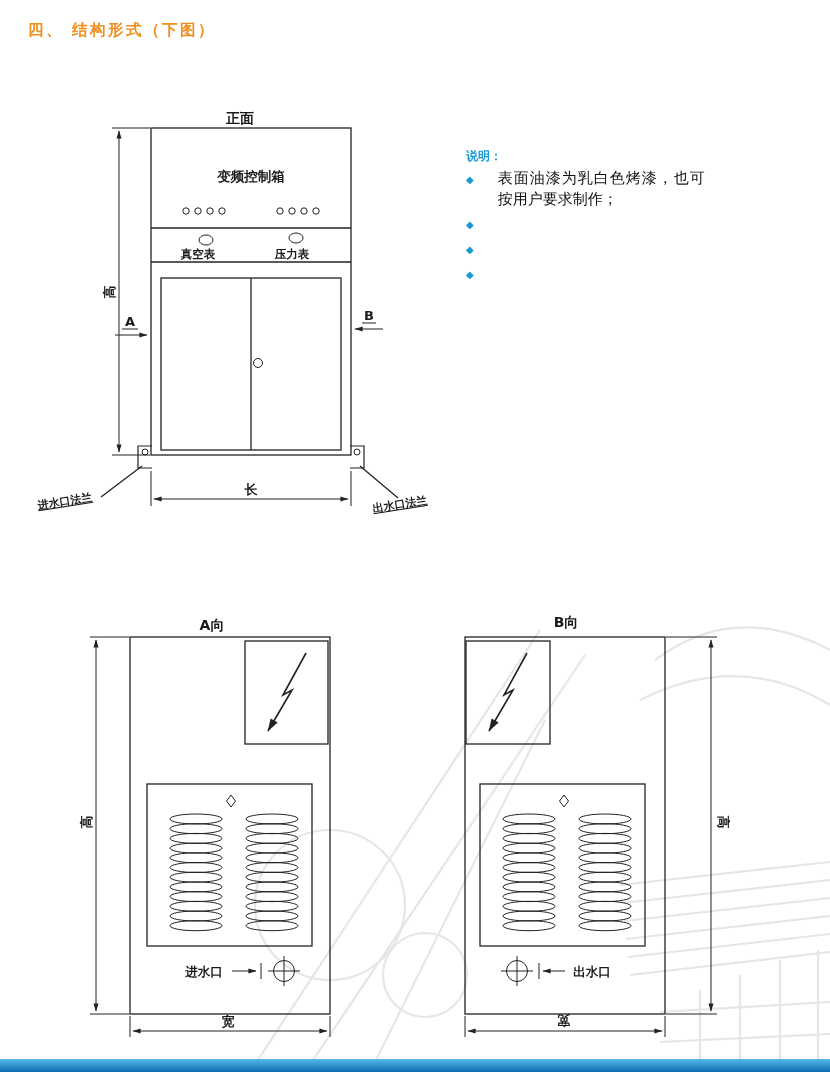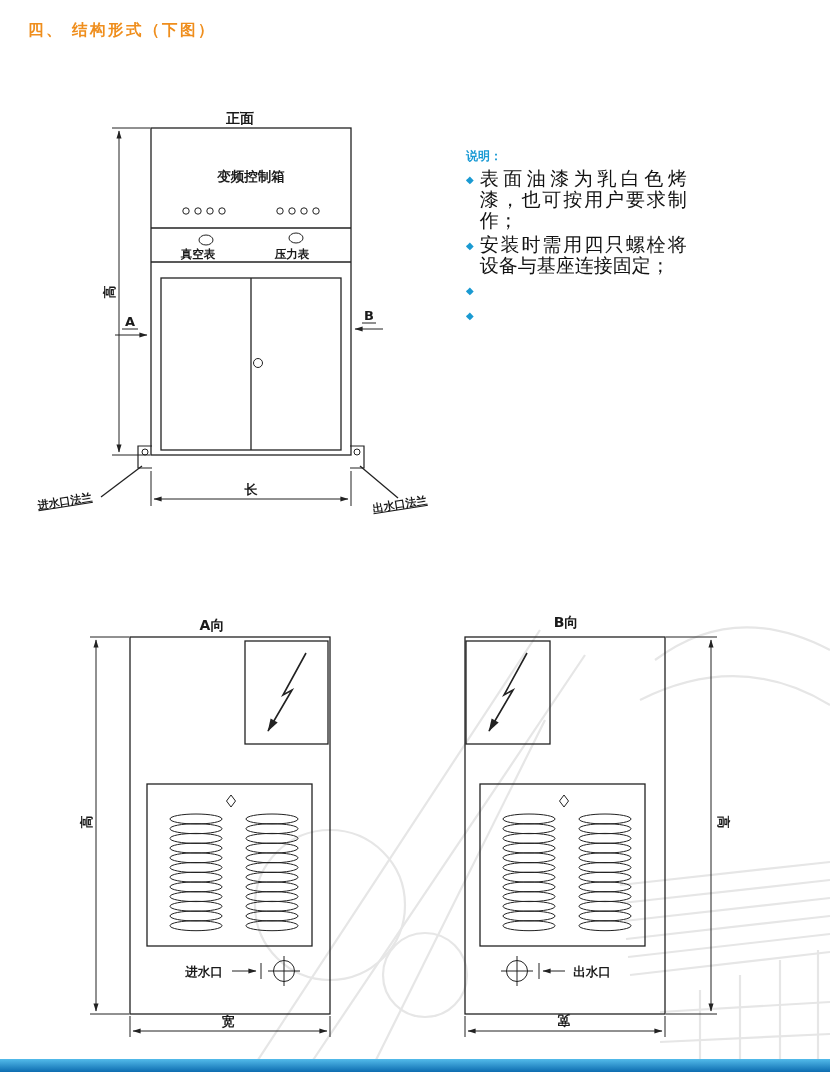--- a/index.html
+++ b/index.html
@@ -7,21 +7,21 @@
         font-family:"DejaVu Sans","Liberation Sans",sans-serif;}
   .header{position:absolute;left:28px;top:20px;}
   .header-title{color:#ef8e1d;font-size:15.5px;font-weight:bold;letter-spacing:2.5px;}
   svg.drawing{position:absolute;left:0;top:0;}
   svg text{stroke:none;fill:#1a1a1a;font-family:"DejaVu Sans","Liberation Sans",sans-serif;}
   svg text.ul{text-decoration:underline;}
   .notes{position:absolute;left:466px;top:148px;width:240px;}
   .notes-heading{color:#1899d4;font-weight:bold;font-size:12px;margin-bottom:3px;}
   .note-item{display:flex;align-items:flex-start;margin-bottom:3px;}
   .bullet{color:#1a9ad2;font-size:10px;line-height:21px;margin-right:6px;flex:0 0 auto;padding-top:1px;}
-  .note-text{font-size:19px;line-height:21px;color:#111;text-align:justify;width:207px;}
+  .note-text{font-size:15px;line-height:21px;color:#111;text-align:justify;width:207px;margin-left:18px;}
   .footer-bar{position:absolute;left:0;bottom:0;width:100%;height:13px;
               background:linear-gradient(#53bbea,#0d6cb0);}
 </style>
 </head>
 <body>
 
 <div class="page">
 
   <div class="header">
     <span class="header-title">四、 结构形式（下图）</span>
@@ -185,21 +185,20 @@
   </svg>
 
   <div class="notes">
     <div class="notes-heading">说明：</div>
     <div class="note-item">
       <span class="bullet">◆</span>
       <span class="note-text">表面油漆为乳白色烤漆，也可按用户要求制作；</span>
     </div>
     <div class="note-item">
       <span class="bullet">◆</span>
-      <span class="note-text">安装时需用四只螺栓将设备与基座连接固定；</span>
     </div>
     <div class="note-item">
       <span class="bullet">◆</span>
     </div>
     <div class="note-item">
       <span class="bullet">◆</span>
     </div>
   </div>
 
   <div class="footer-bar"></div>

